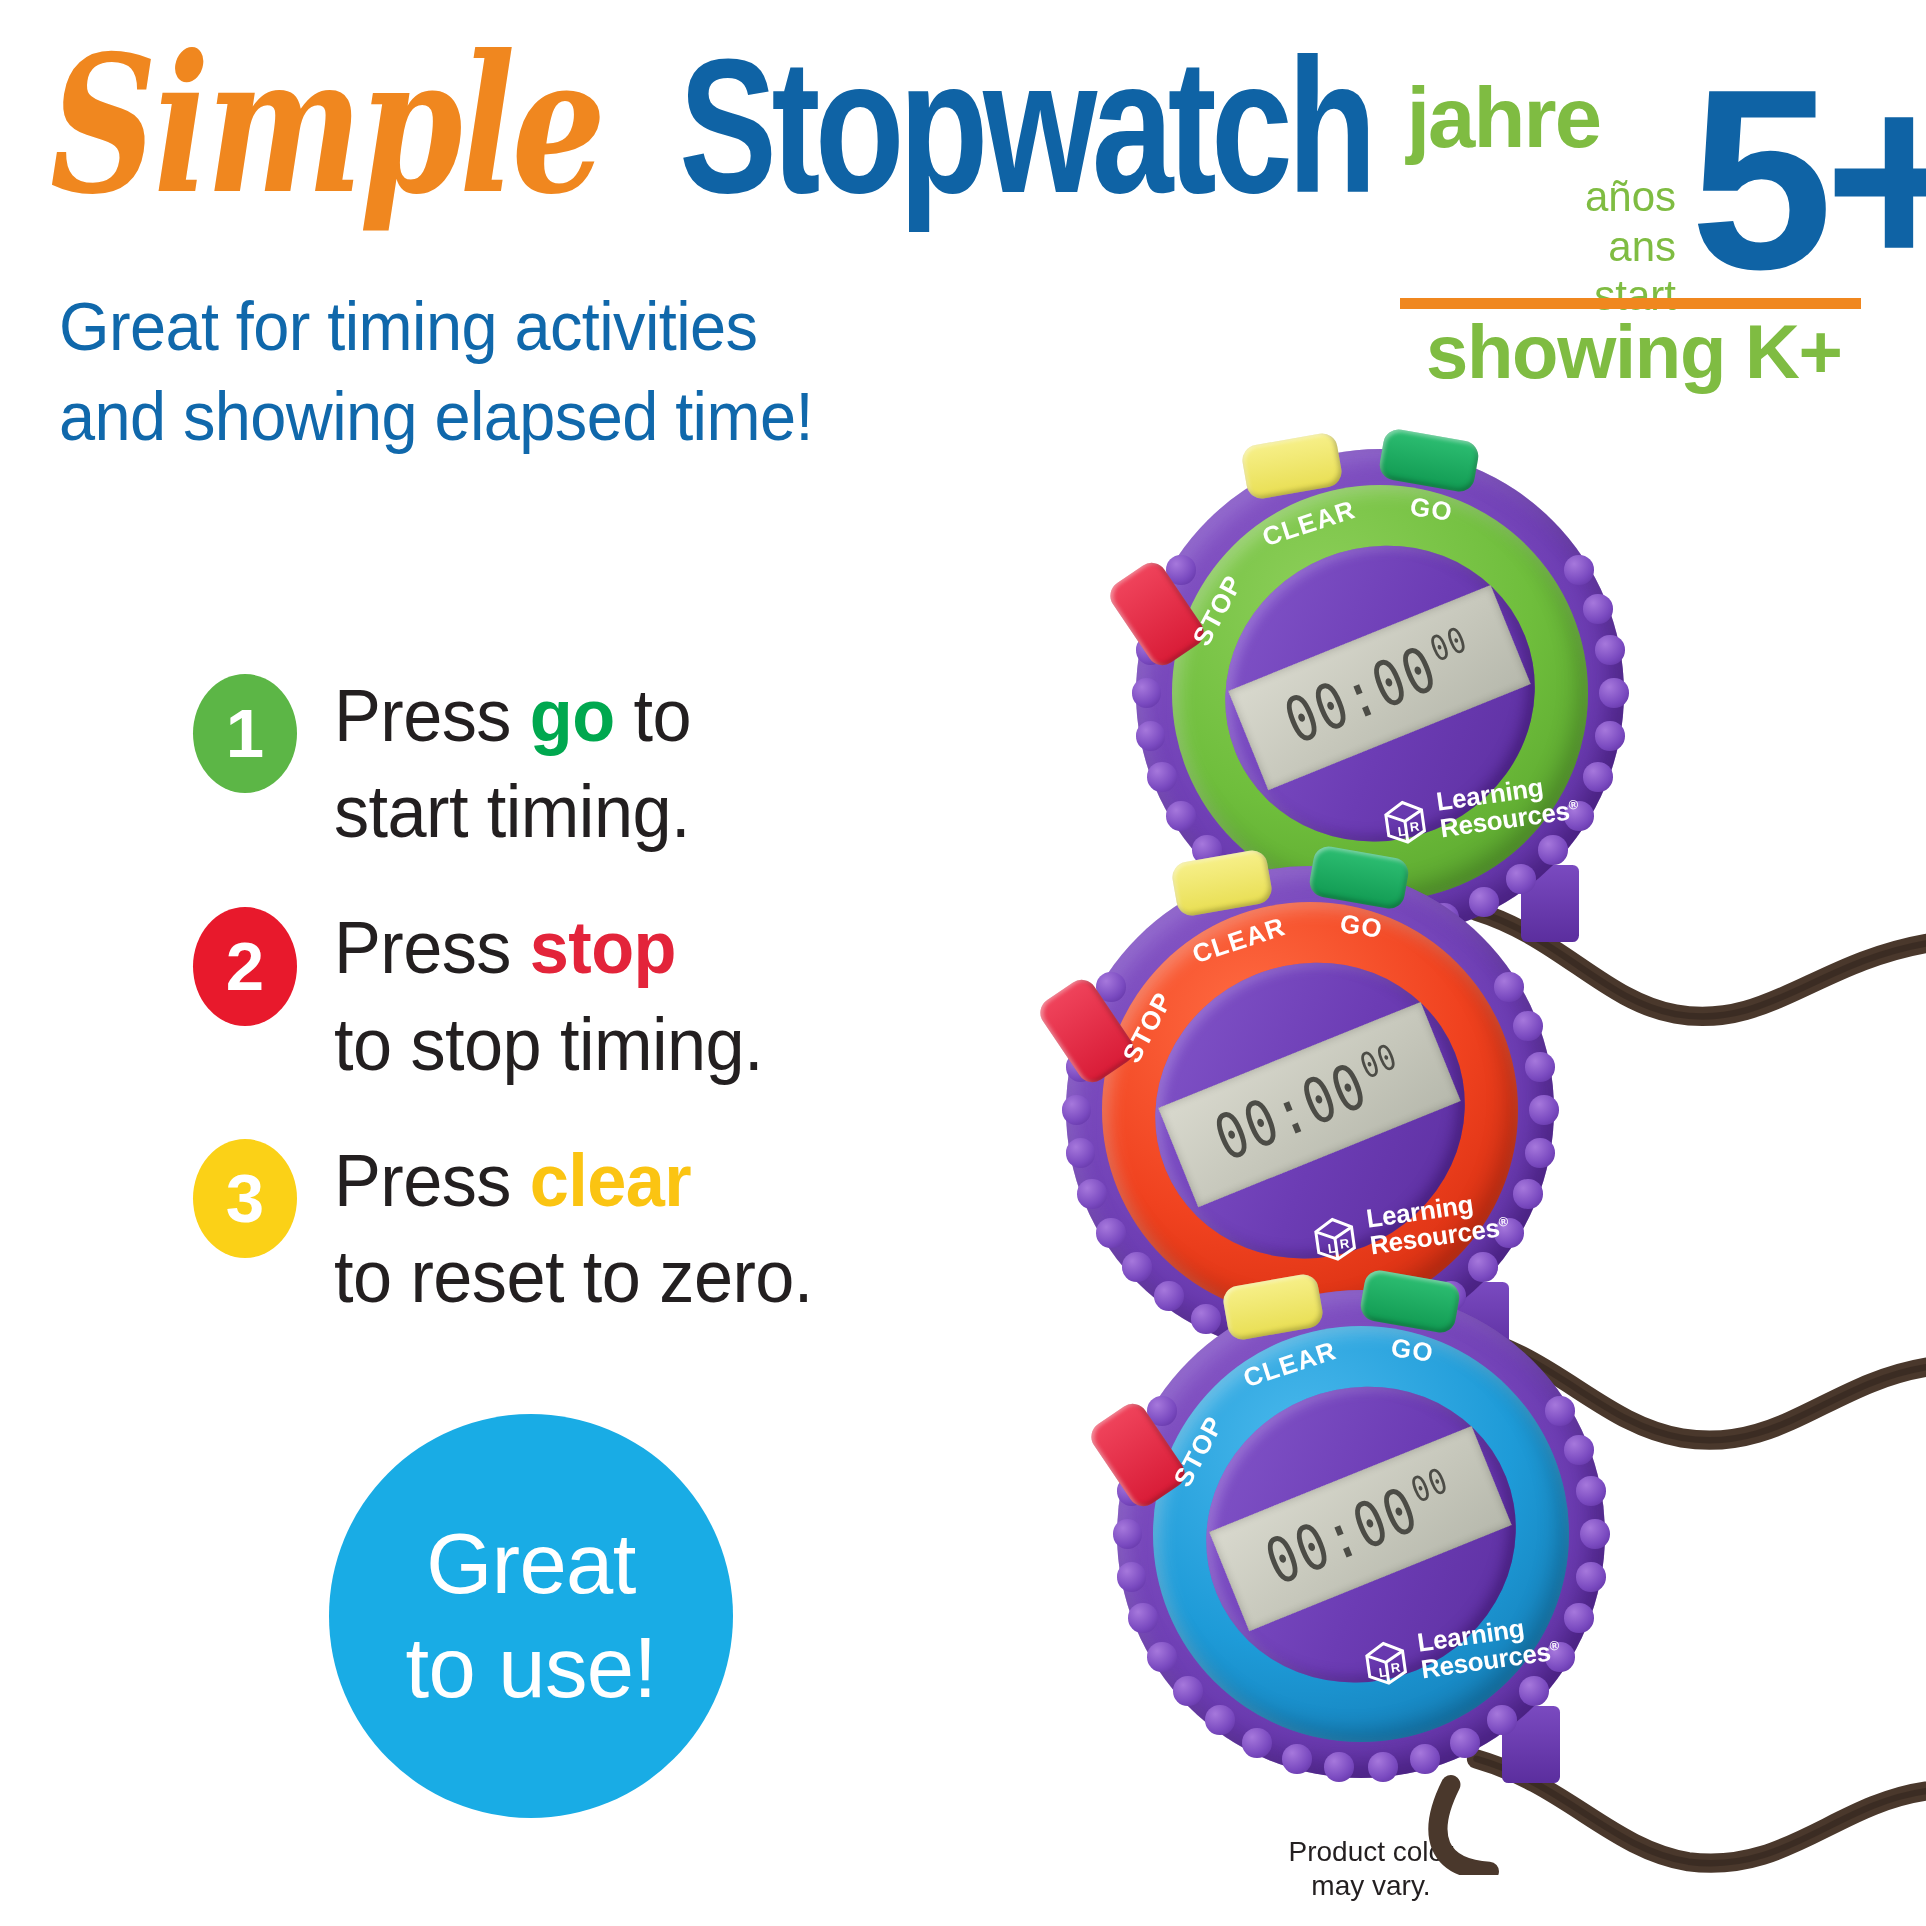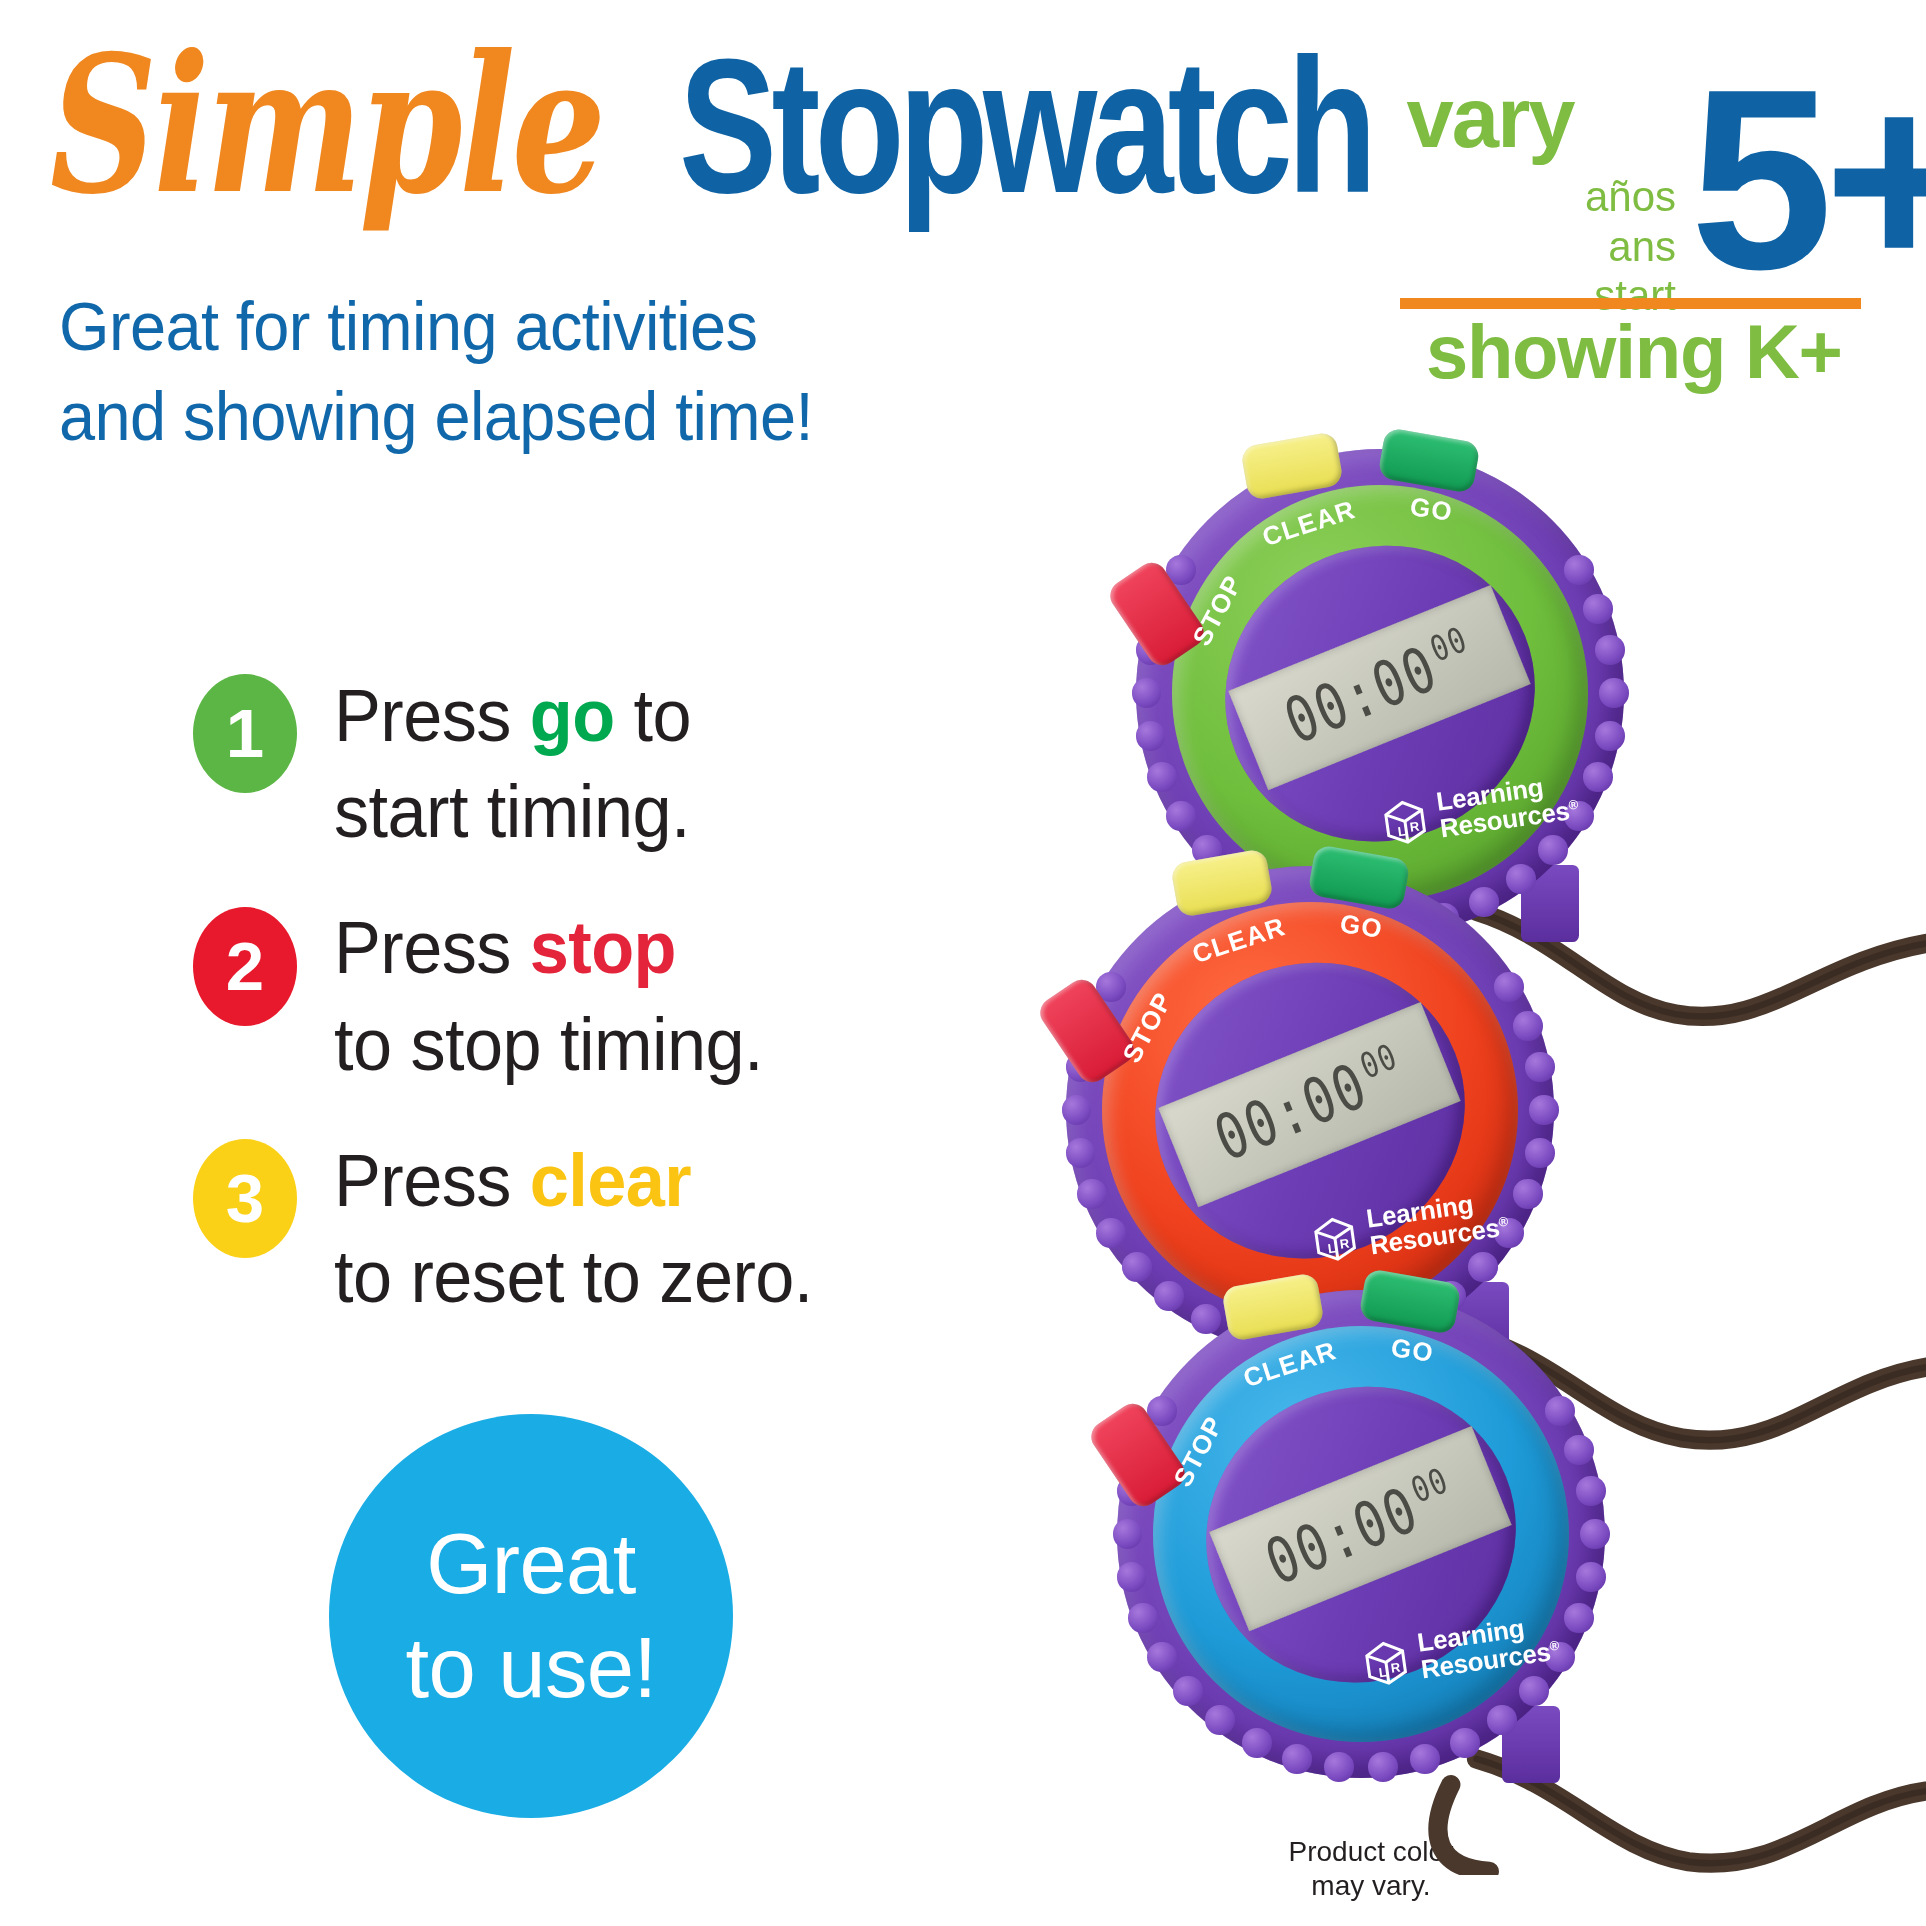--- a/index.html
+++ b/index.html
@@ -202,21 +202,21 @@
     <span class="title-stopwatch">Stopwatch</span>
   </div>
 
   <div class="subtitle">
     <div>Great for timing activities</div>
     <div>and showing elapsed time!</div>
   </div>
 
   <div class="age-badge">
     <div class="age-top">
-      <div class="age-word">vary</div>
+      <div class="age-word">jahre</div>
       <div class="age-langs">
         <div>años</div>
         <div>ans</div>
         <div>start</div>
       </div>
       <div class="age-number">5+</div>
     </div>
     <div class="age-rule"></div>
     <div class="grades">showing K+</div>
   </div>

